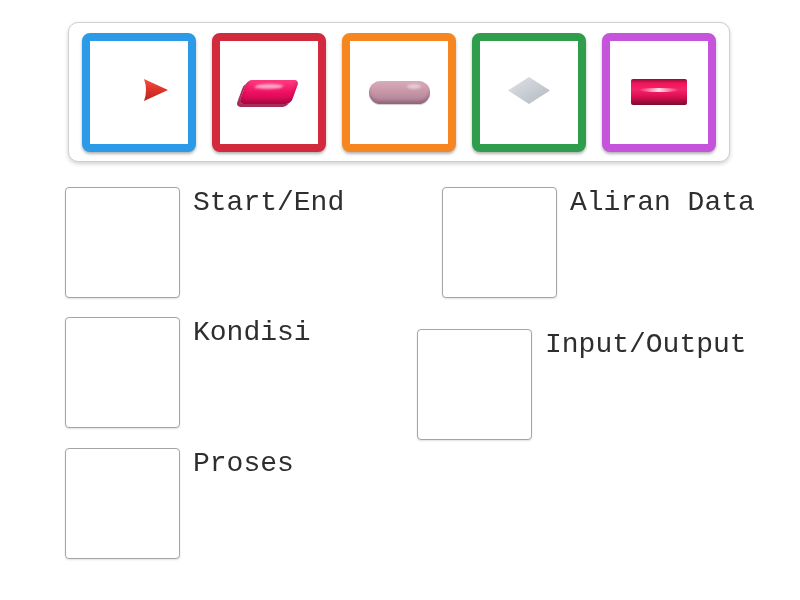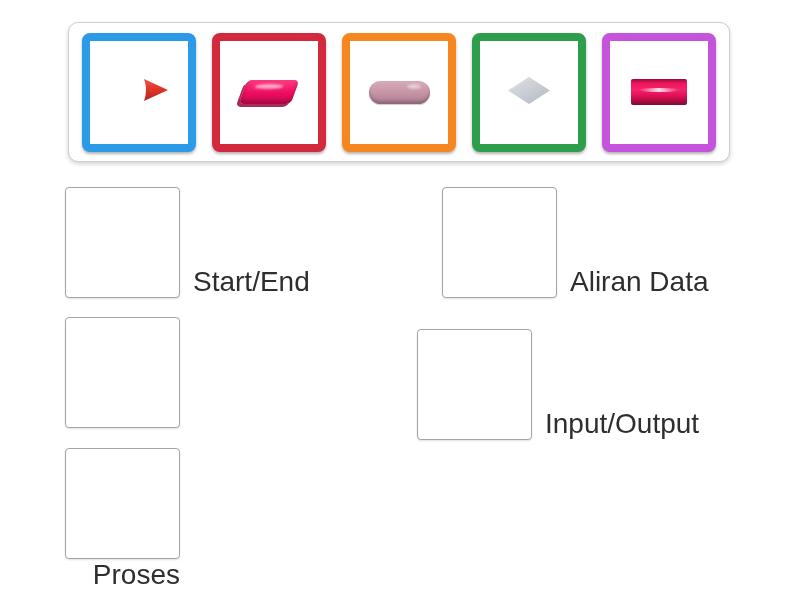--- a/index.html
+++ b/index.html
@@ -70,21 +70,22 @@
   .shape-rect::after {
     content: ""; position: absolute; left: 8px; top: 9px;
     width: 40px; height: 4px; border-radius: 50%;
     background: linear-gradient(90deg, rgba(255,255,255,0), rgba(255,255,255,0.85), rgba(255,255,255,0));
   }
 
   
   .match-row {
     position: absolute;
     display: flex;
-    align-items: flex-end;
+    align-items: flex-start;
+    font-family: Liberation Mono, monospace;
   }
   .drop-zone {
     width: 115px; height: 111px;
     background: #ffffff;
     border: 1px solid #a5a5a5;
     border-radius: 4px;
     box-shadow: 0 1px 2px rgba(0,0,0,0.12);
   }
   .match-label {
     margin-left: 13px;
@@ -142,23 +143,24 @@
 
 </div>
 
 <div class="match-row" style="left:65px; top:187px;">
   <div class="drop-zone"></div>
   <div class="match-label">Start/End</div>
 </div>
 
 <div class="match-row" style="left:65px; top:317px;">
   <div class="drop-zone"></div>
+  <div class="match-label">Kondisi</div>
 </div>
 
-<div class="match-row" style="left:65px; top:448px;flex-direction:column;">
+<div class="match-row" style="left:65px; top:448px;">
   <div class="drop-zone"></div>
   <div class="match-label">Proses</div>
 </div>
 
 <div class="match-row" style="left:417px; top:187px;padding-left:25px;">
   <div class="drop-zone"></div>
   <div class="match-label">Aliran Data</div>
 </div>
 
 <div class="match-row" style="left:417px; top:329px;">

